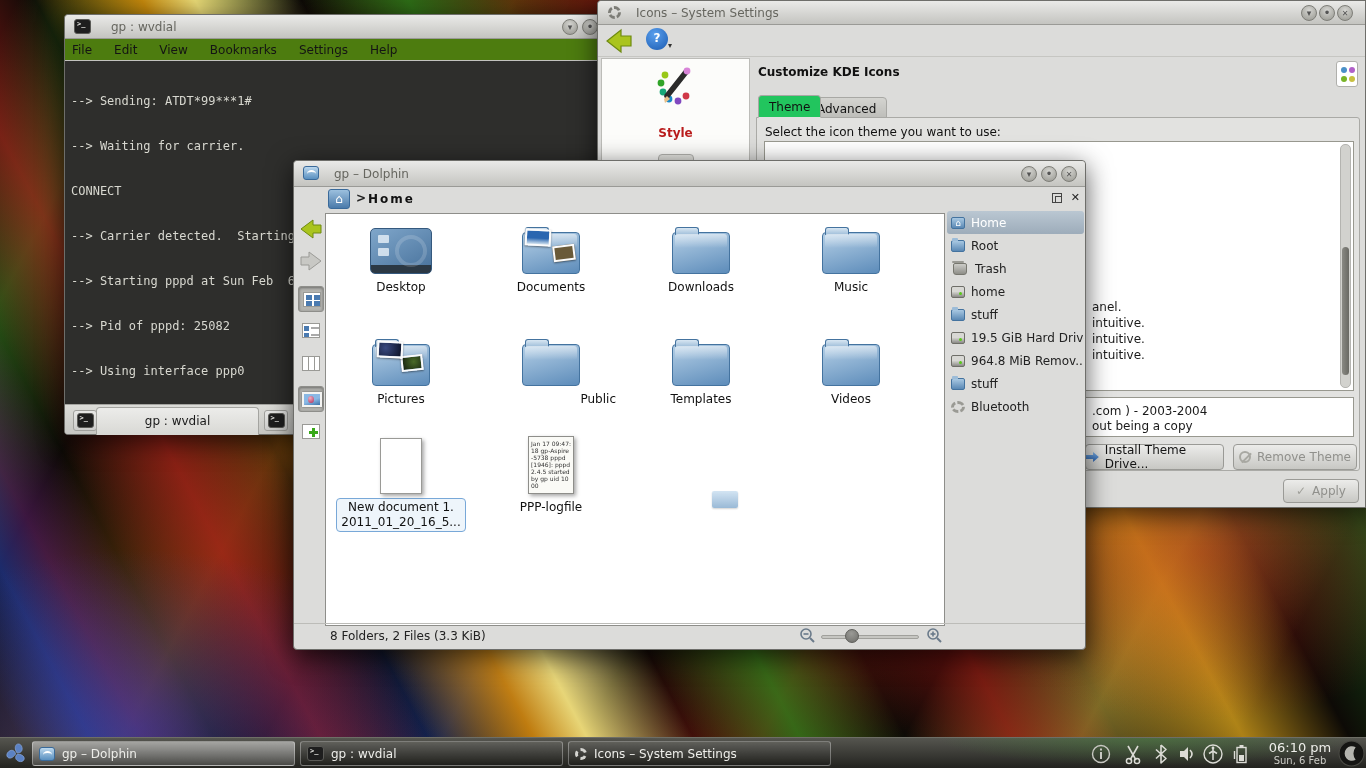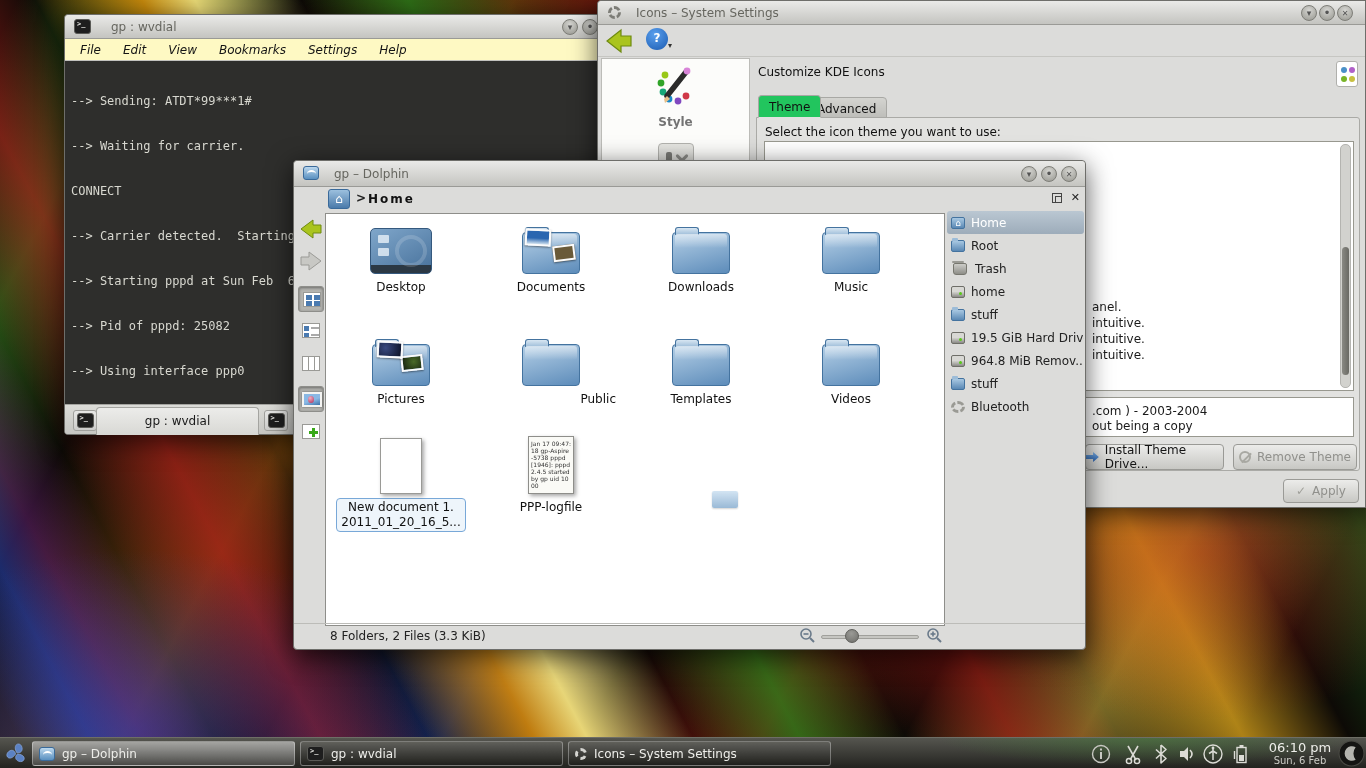--- a/index.html
+++ b/index.html
@@ -29,22 +29,22 @@
             color:#f4f4f2; font-size:9px; line-height:14px; text-align:center; }
   .wb-min::before{content:"▾"; color:#555;} .wb-max::before{content:"•"; color:#555; font-size:12px;} .wb-close::before{content:"✕"; color:#555; font-size:8px;}
 
   
   #terminal { left:64px; top:14px; width:558px; height:421px; z-index:10; }
   .term-ico { display:inline-block; width:17px; height:15px; background:#1e1e1e; border:1px solid #5a5a56;
               border-radius:3px; position:relative; }
   .term-ico::before { content:">_"; position:absolute; left:2px; top:0px; color:#e8e8e4;
                       font:bold 7px "DejaVu Sans Mono",monospace; }
   #terminal .term-ico.tb { position:absolute; left:9px; top:4px; }
-  .menubar { height:22px; background:#fef9c3; border-bottom:1px solid #c2c2be; display:flex;
-             align-items:center; gap:22px; padding-left:15px; color:#141414;font-style:italic; }
+  .menubar { height:22px; background:#4d7c0f; border-bottom:1px solid #c2c2be; display:flex;
+             align-items:center; gap:22px; padding-left:7px; color:#141414; }
   .menubar span { cursor:default; }
   .screen { position:absolute; left:0; top:46px; right:0; bottom:30px; background:#2e2e2c;
             color:#d8d8d0; font-family:"DejaVu Sans Mono","Liberation Mono",monospace;
             font-size:12px; line-height:15px; padding:3px 0 0 6px; white-space:pre; overflow:hidden; }
   .tabbar { position:absolute; left:0; right:0; bottom:0; height:30px;
             background:linear-gradient(#dcdcd8,#c6c6c2); border-top:1px solid #a4a4a0; border-radius:0 0 3px 3px; }
   .tabbtn { position:absolute; top:5px; width:24px; height:21px; background:linear-gradient(#e8e8e6,#ccccca);
             border:1px solid #a0a09c; border-radius:3px; display:flex; align-items:center; justify-content:center; }
   .tab-active { position:absolute; left:31px; top:2px; width:163px; height:28px; background:linear-gradient(#ececea,#d8d8d4);
                 border:1px solid #a4a4a0; border-bottom:none; border-radius:4px 4px 0 0; text-align:center;
@@ -56,27 +56,27 @@
   .gear-ico { display:inline-block; width:13px; height:13px; border-radius:50%; border:3px dashed #7c7c76; }
   #settings .gear-ico.tb { position:absolute; left:10px; top:5px; }
   .ss-toolbar { height:32px; border-bottom:1px solid #c6c6c2; position:relative; }
   .back-arrow { position:absolute; width:28px; height:26px; }
   .help-btn { position:absolute; left:48px; top:3px; width:22px; height:22px; border-radius:50%;
               background:radial-gradient(circle at 40% 30%, #5aa0ee, #1a5ab0); color:#fff; font-weight:bold;
               text-align:center; line-height:21px; }
   .help-caret { position:absolute; left:70px; top:16px; font-size:8px; color:#333; }
   .ss-side { position:absolute; left:3px; top:57px; width:149px; bottom:3px; background:#fcfcfa;
              border:1px solid #bcbcb8; text-align:center; }
-  .ss-style-label { font-weight:bold; color:#737373; margin-top:3px; }
+  .ss-style-label { font-weight:bold; color:#b91c1c; margin-top:14px; }
   .ss-tools-btn { margin:14px auto 0; width:36px; height:34px; border:1px solid #b2b2ae; border-radius:4px;
                   background:linear-gradient(#e6e6e2,#cacac6); position:relative; }
   .ss-tools-btn i { position:absolute; left:7px; top:8px; width:6px; height:17px; background:#787874; border-radius:2px; }
   .ss-tools-btn b,.ss-tools-btn u { position:absolute; left:15px; top:15px; width:16px; height:3px; background:#8a8a86; border-radius:2px; }
   .ss-tools-btn b{ transform:rotate(45deg);} .ss-tools-btn u{ transform:rotate(-45deg);}
-  .ss-heading { position:absolute; left:160px; top:64px; font-weight:normal; color:#111; }
+  .ss-heading { position:absolute; left:160px; top:64px; font-weight:bold; color:#111; }
   .grid-btn { position:absolute; left:738px; top:60px; width:22px; height:26px; background:#fff;
               border:1px solid #b0b0ac; border-radius:3px; }
   .grid-btn i { position:absolute; width:6px; height:6px; border-radius:50%; }
   .tab { position:absolute; top:94px; height:23px; padding:0 10px; line-height:22px; color:#111;
          border:1px solid #a8a8a4; border-radius:4px 4px 0 0; }
   .tab.active { left:160px; background:#22c55e; border-bottom:1px solid #e2e2e0; z-index:2; }
   .tab.idle { left:208px; background:linear-gradient(#d4d4d0,#bebeba); top:96px; height:21px; }
   .ss-panel { position:absolute; left:158px; right:5px; top:116px; bottom:36px; background:#e2e2e0;
               border:1px solid #aaaaa6; border-radius:0 3px 3px 3px; }
   .ss-select { position:absolute; left:167px; top:124px; color:#111; }

